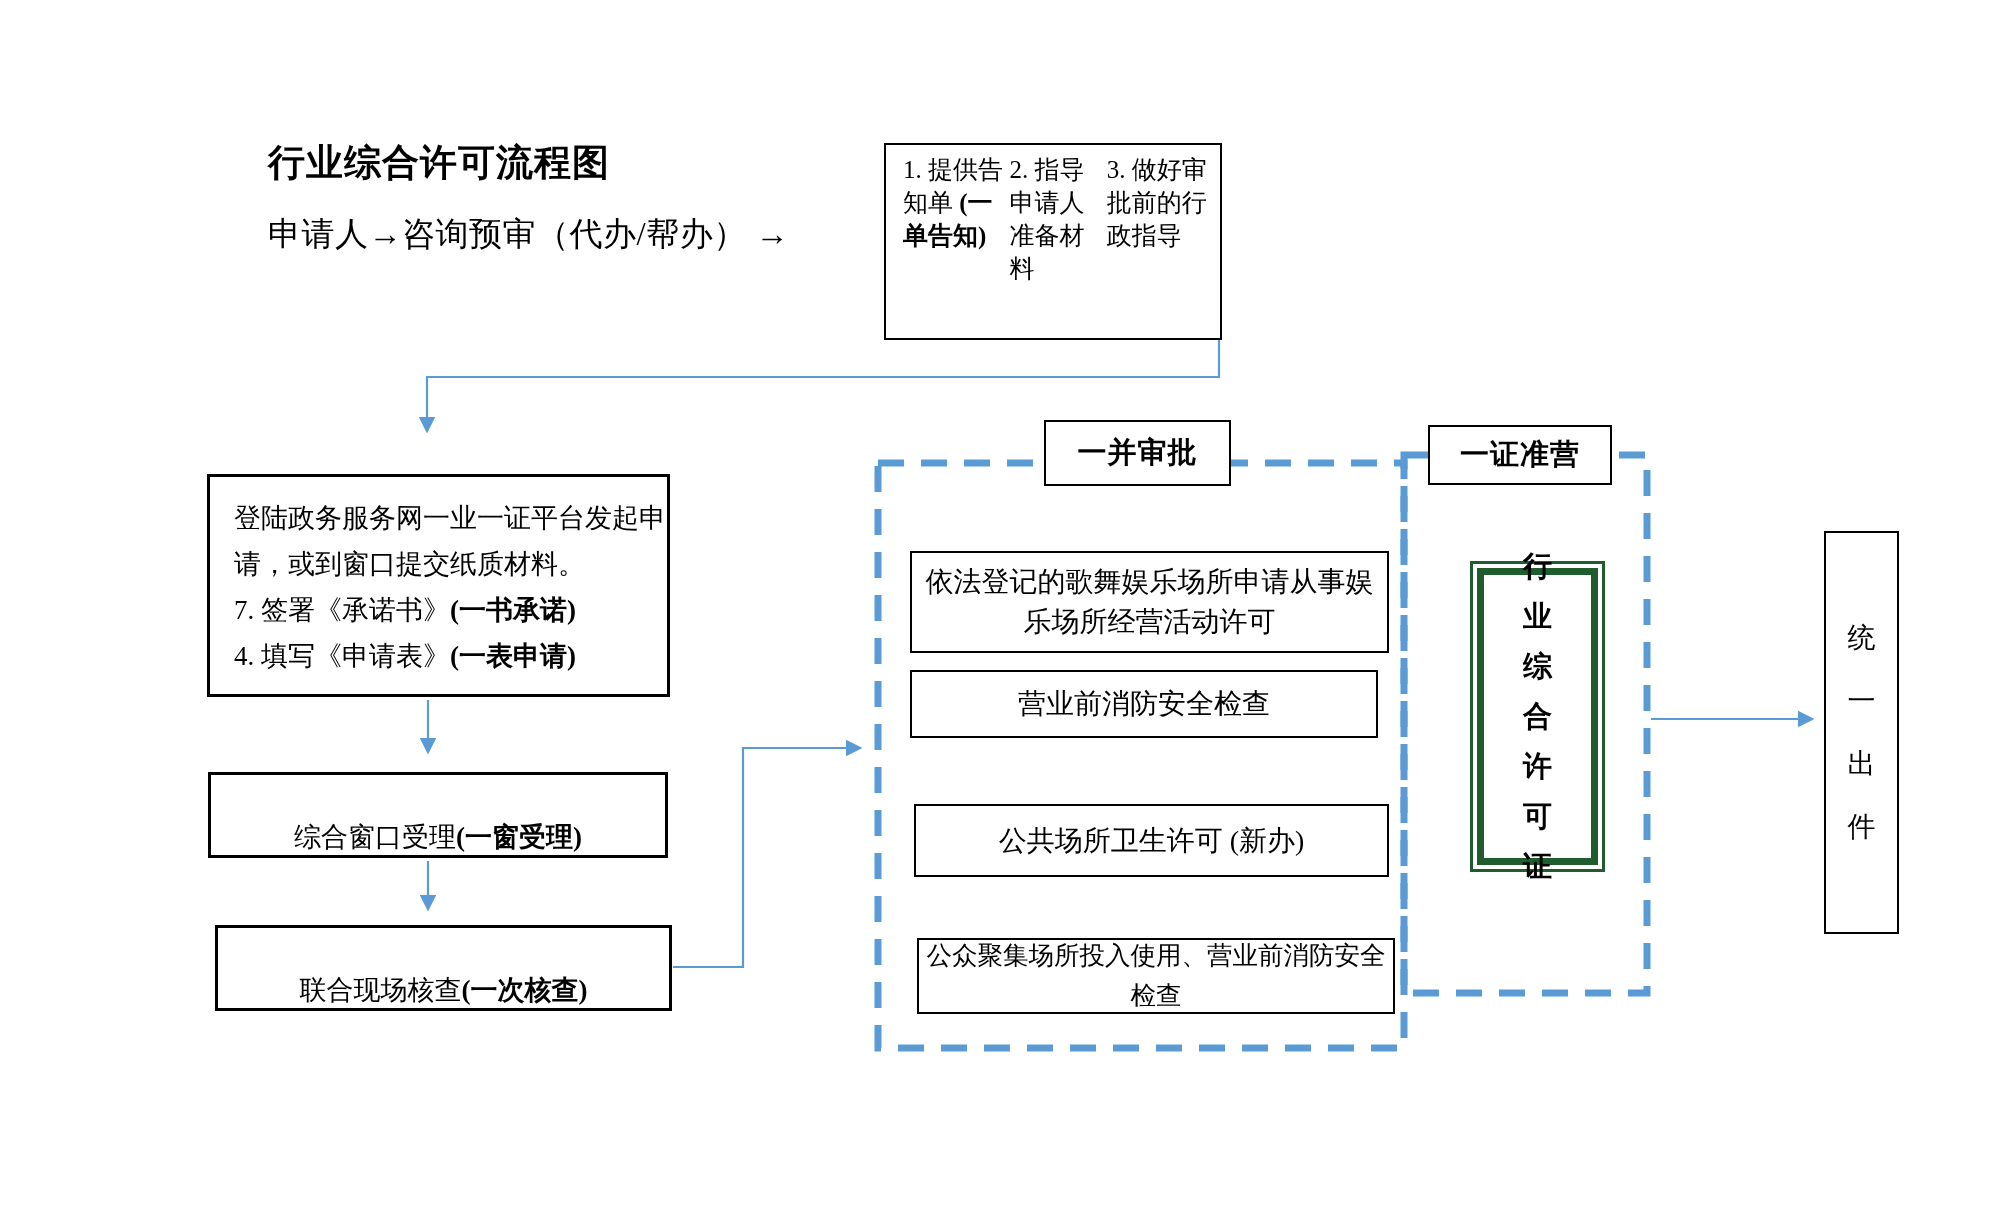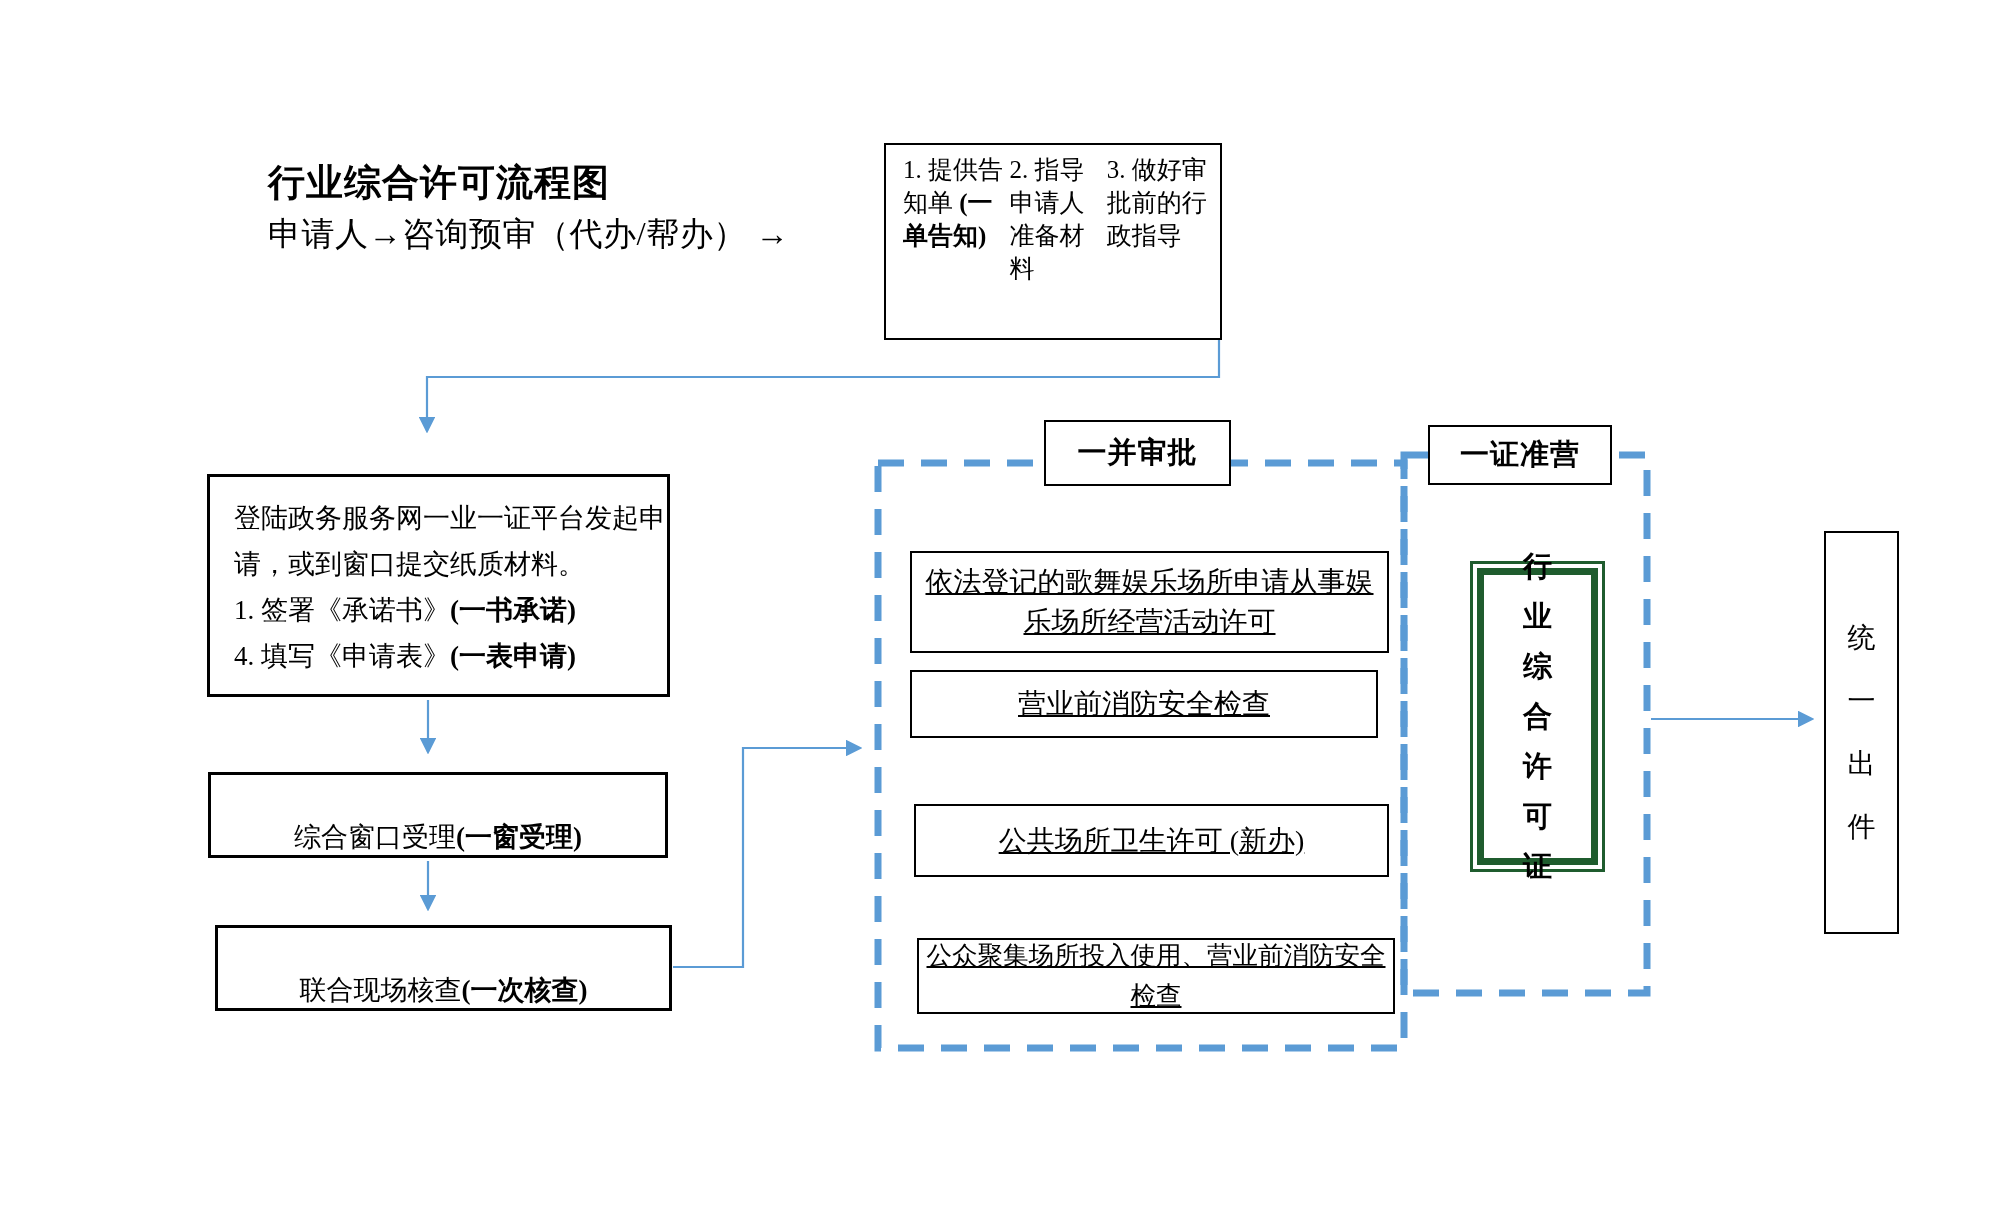--- a/index.html
+++ b/index.html
@@ -18,21 +18,20 @@
     background:#ffffff;
     border:2px solid #000;
     box-sizing:border-box;
     z-index:2;
   }
   #page-title{
     left:268px;top:138px;
     font-family:"Liberation Sans","DejaVu Sans",sans-serif;
     font-weight:700;font-size:37px;letter-spacing:1px;
     z-index:2;
-    margin-top:20px;
   }
   #subtitle{
     left:268px;top:212px;
     font-size:33px;letter-spacing:0.5px;
     z-index:2;
   }
   
   #notice-box{
     left:884px;top:143px;width:338px;height:197px;
     display:flex;flex-direction:row;justify-content:space-around;
@@ -57,21 +56,20 @@
     display:flex;align-items:center;justify-content:center;
     font-weight:700;font-size:29px;letter-spacing:1px;
   }
   #joint-approval-label{left:1028px;top:420px;width:187px;height:66px;margin-left:16px;}
   #one-license-label{left:1428px;top:425px;width:184px;height:60px;}
   
   .permit{
     display:flex;align-items:center;justify-content:center;
     text-align:center;font-size:28px;line-height:40px;
     padding:12px 4px;
-    text-decoration:underline;
   }
   #permit-entertainment{left:910px;top:551px;width:479px;height:102px;}
   #permit-food{left:910px;top:670px;width:468px;height:68px;}
   #permit-hygiene{left:914px;top:804px;width:475px;height:73px;}
   #permit-fire{left:917px;top:938px;width:478px;height:76px;font-size:25.5px;}
   
   #license-box{
     left:1470px;top:561px;width:135px;height:311px;
     border:3px solid #1F5C2E;
     background:#fff;
@@ -127,21 +125,21 @@
 
   <div id="notice-box" class="solidbox">
     <div><span>1. 提供告知单 </span><span class="bold">(一单告知)</span></div>
     <div><span>2. 指导申请人准备材料</span></div>
     <div><span>3. 做好审批前的行政指导</span></div>
   </div>
 
   <div id="apply-box" class="solidbox">
     <div><span>登陆政务服务网一业一证平台发起申</span></div>
     <div><span>请，或到窗口提交纸质材料。</span></div>
-    <div><span>1. 签署《承诺书》</span><span class="bold">(一书承诺)</span></div>
+    <div><span>7. 签署《承诺书》</span><span class="bold">(一书承诺)</span></div>
     <div><span>4. 填写《申请表》</span><span class="bold">(一表申请)</span></div>
   </div>
 
   <div id="accept-box" class="solidbox center-box">
     <span>综合窗口受理 </span>
       <span class="bold">(一窗受理)</span>
   </div>
 
   <div id="verify-box" class="solidbox center-box">
     <span>联合现场核查 </span>

